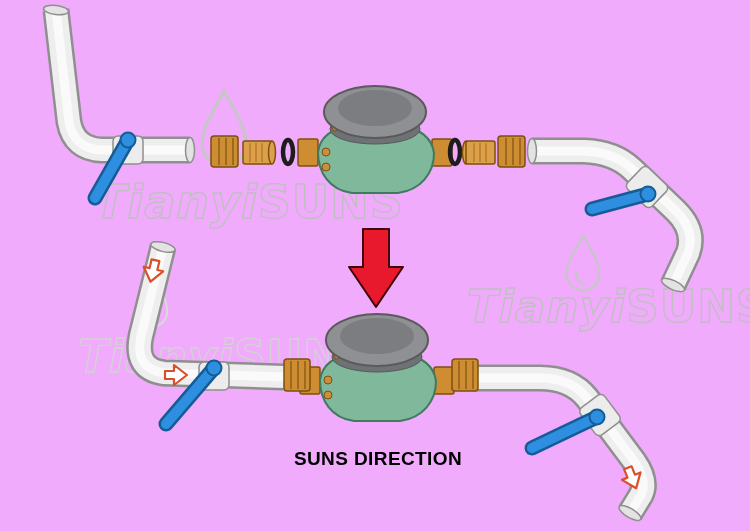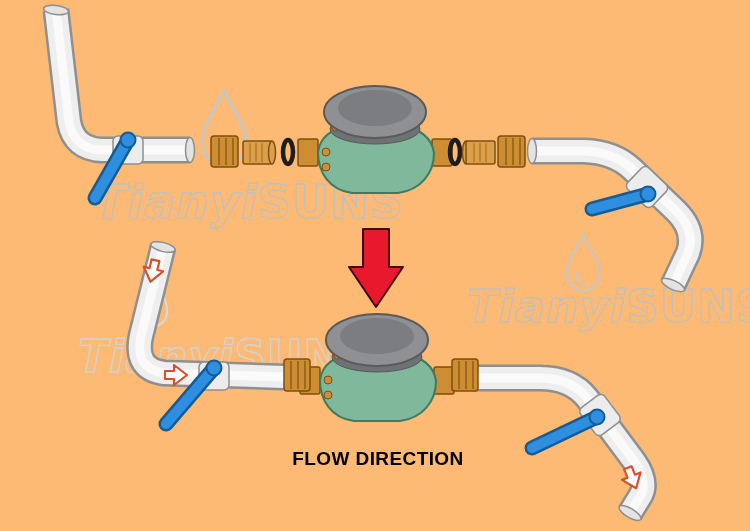--- a/index.html
+++ b/index.html
@@ -1,17 +1,17 @@
 <!DOCTYPE html>
 <html><head>
 <meta charset="utf-8">
 <style>
   html,body{margin:0;padding:0;background:#ffffff;}
   .stage{
-    position:relative;width:750px;height:531px;background:#fdba74;
+    position:relative;width:750px;height:531px;background:#f0abfc;
     overflow:hidden;font-family:"Liberation Sans",sans-serif;
   }
   .stage svg{position:absolute;left:0;top:0;}
   .flow-label{
     position:absolute;left:258px;top:448px;width:240px;text-align:center;
     font-weight:bold;font-size:19px;letter-spacing:.4px;color:#000;
     font-family:"Liberation Sans",sans-serif;
   }
   
   .wmtext{fill:none;stroke:#bfbfbf;stroke-width:1.4;letter-spacing:1px;
@@ -189,14 +189,14 @@
 
     <g>
       <rect class="valvebody" x="583" y="400" width="34" height="30" rx="5" transform="rotate(53 600 415)"></rect>
       <path class="lever-outer" d="M597,417 L532,448"></path>
       <path class="lever-inner" d="M597,417 L532,448"></path>
       <circle class="pivot" cx="597" cy="417" r="7.5"></circle>
     </g>
   </g>
 </svg>
 
-<div class="flow-label">FLOW DIRECTION</div>
+<div class="flow-label">SUNS DIRECTION</div>
 </div>
 
 </body></html>

